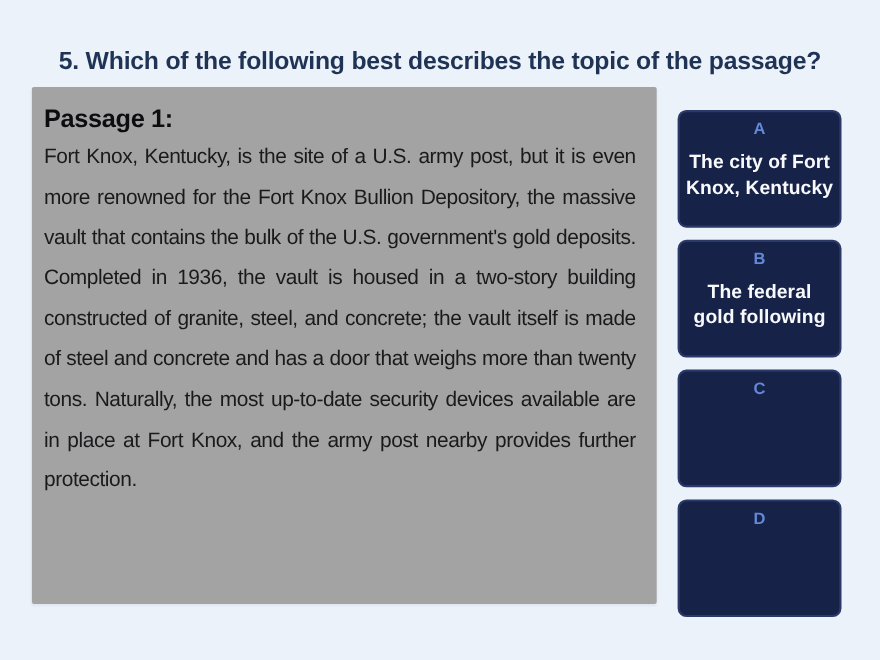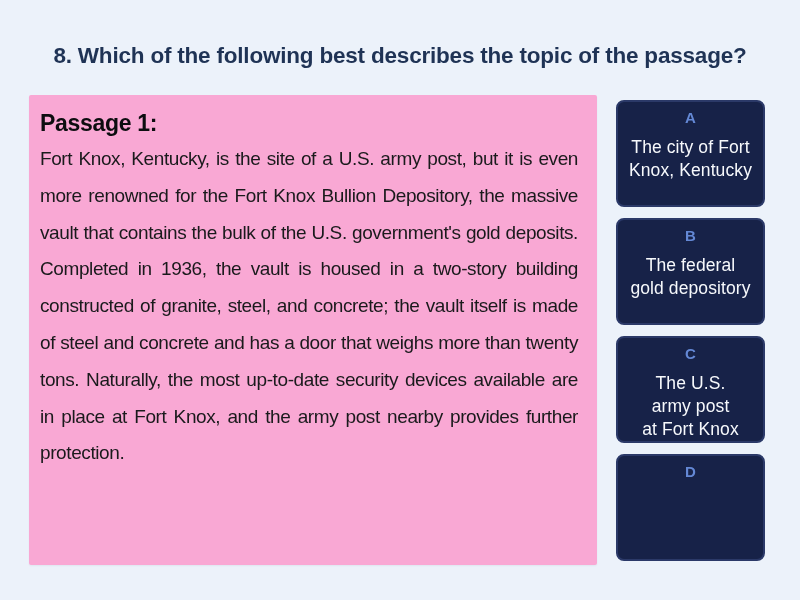--- a/index.html
+++ b/index.html
@@ -21,25 +21,25 @@
     width: 800px;
     text-align: center;
     font-size: 22.5px;
     font-weight: 700;
     letter-spacing: -0.2px;
     color: #1f3355;
   }
   .passage-panel {
     position: absolute;
     left: 29px;
-    top: 95px;
+    top: 79px;
     width: 568px;
     height: 470px;
     box-sizing: border-box;
-    background: #f9a8d4;
+    background: #a3a3a3;
     border-radius: 2px;
     padding: 10px 19px 0 11px;
     box-shadow: 0 1px 2px rgba(30, 51, 85, 0.06);
   }
   .passage-heading {
     font-size: 23px;
     font-weight: 700;
     color: #0d0d10;
     line-height: 36px;
     letter-spacing: -0.3px;
@@ -76,56 +76,53 @@
   }
   .option-letter {
     font-size: 15px;
     font-weight: 700;
     color: #6488d5;
     line-height: 18px;
     margin-bottom: 9px;
   }
   .option-text {
     font-size: 17.5px;
-    font-weight: 400;
+    font-weight: 700;
     line-height: 23px;
     text-align: center;
     white-space: pre-line;
     color: #f7f9fc;
     letter-spacing: 0.1px;
   }
 </style>
 </head>
 <body>
 
-<div class="question-title">8. Which of the following best describes the topic of the passage?</div>
+<div class="question-title">5. Which of the following best describes the topic of the passage?</div>
 
 <div class="passage-panel">
   <div class="passage-heading">Passage 1:</div>
   <div class="passage-body">Fort Knox, Kentucky, is the site of a U.S. army post, but it is even more renowned for the Fort Knox Bullion Depository, the massive vault that contains the bulk of the U.S. government's gold deposits. Completed in 1936, the vault is housed in a two-story building constructed of granite, steel, and concrete; the vault itself is made of steel and concrete and has a door that weighs more than twenty tons. Naturally, the most up-to-date security devices available are in place at Fort Knox, and the army post nearby provides further protection.</div>
 </div>
 
 <div class="options-list">
 
   <div class="option-card">
     <div class="option-letter">A</div>
     <div class="option-text">The city of Fort
 Knox, Kentucky</div>
   </div>
 
   <div class="option-card">
     <div class="option-letter">B</div>
     <div class="option-text">The federal
-gold depository</div>
+gold following</div>
   </div>
 
   <div class="option-card">
     <div class="option-letter">C</div>
-    <div class="option-text">The U.S.
-army post
-at Fort Knox</div>
   </div>
 
   <div class="option-card">
     <div class="option-letter">D</div>
   </div>
 
 </div>
 
 </body></html>

